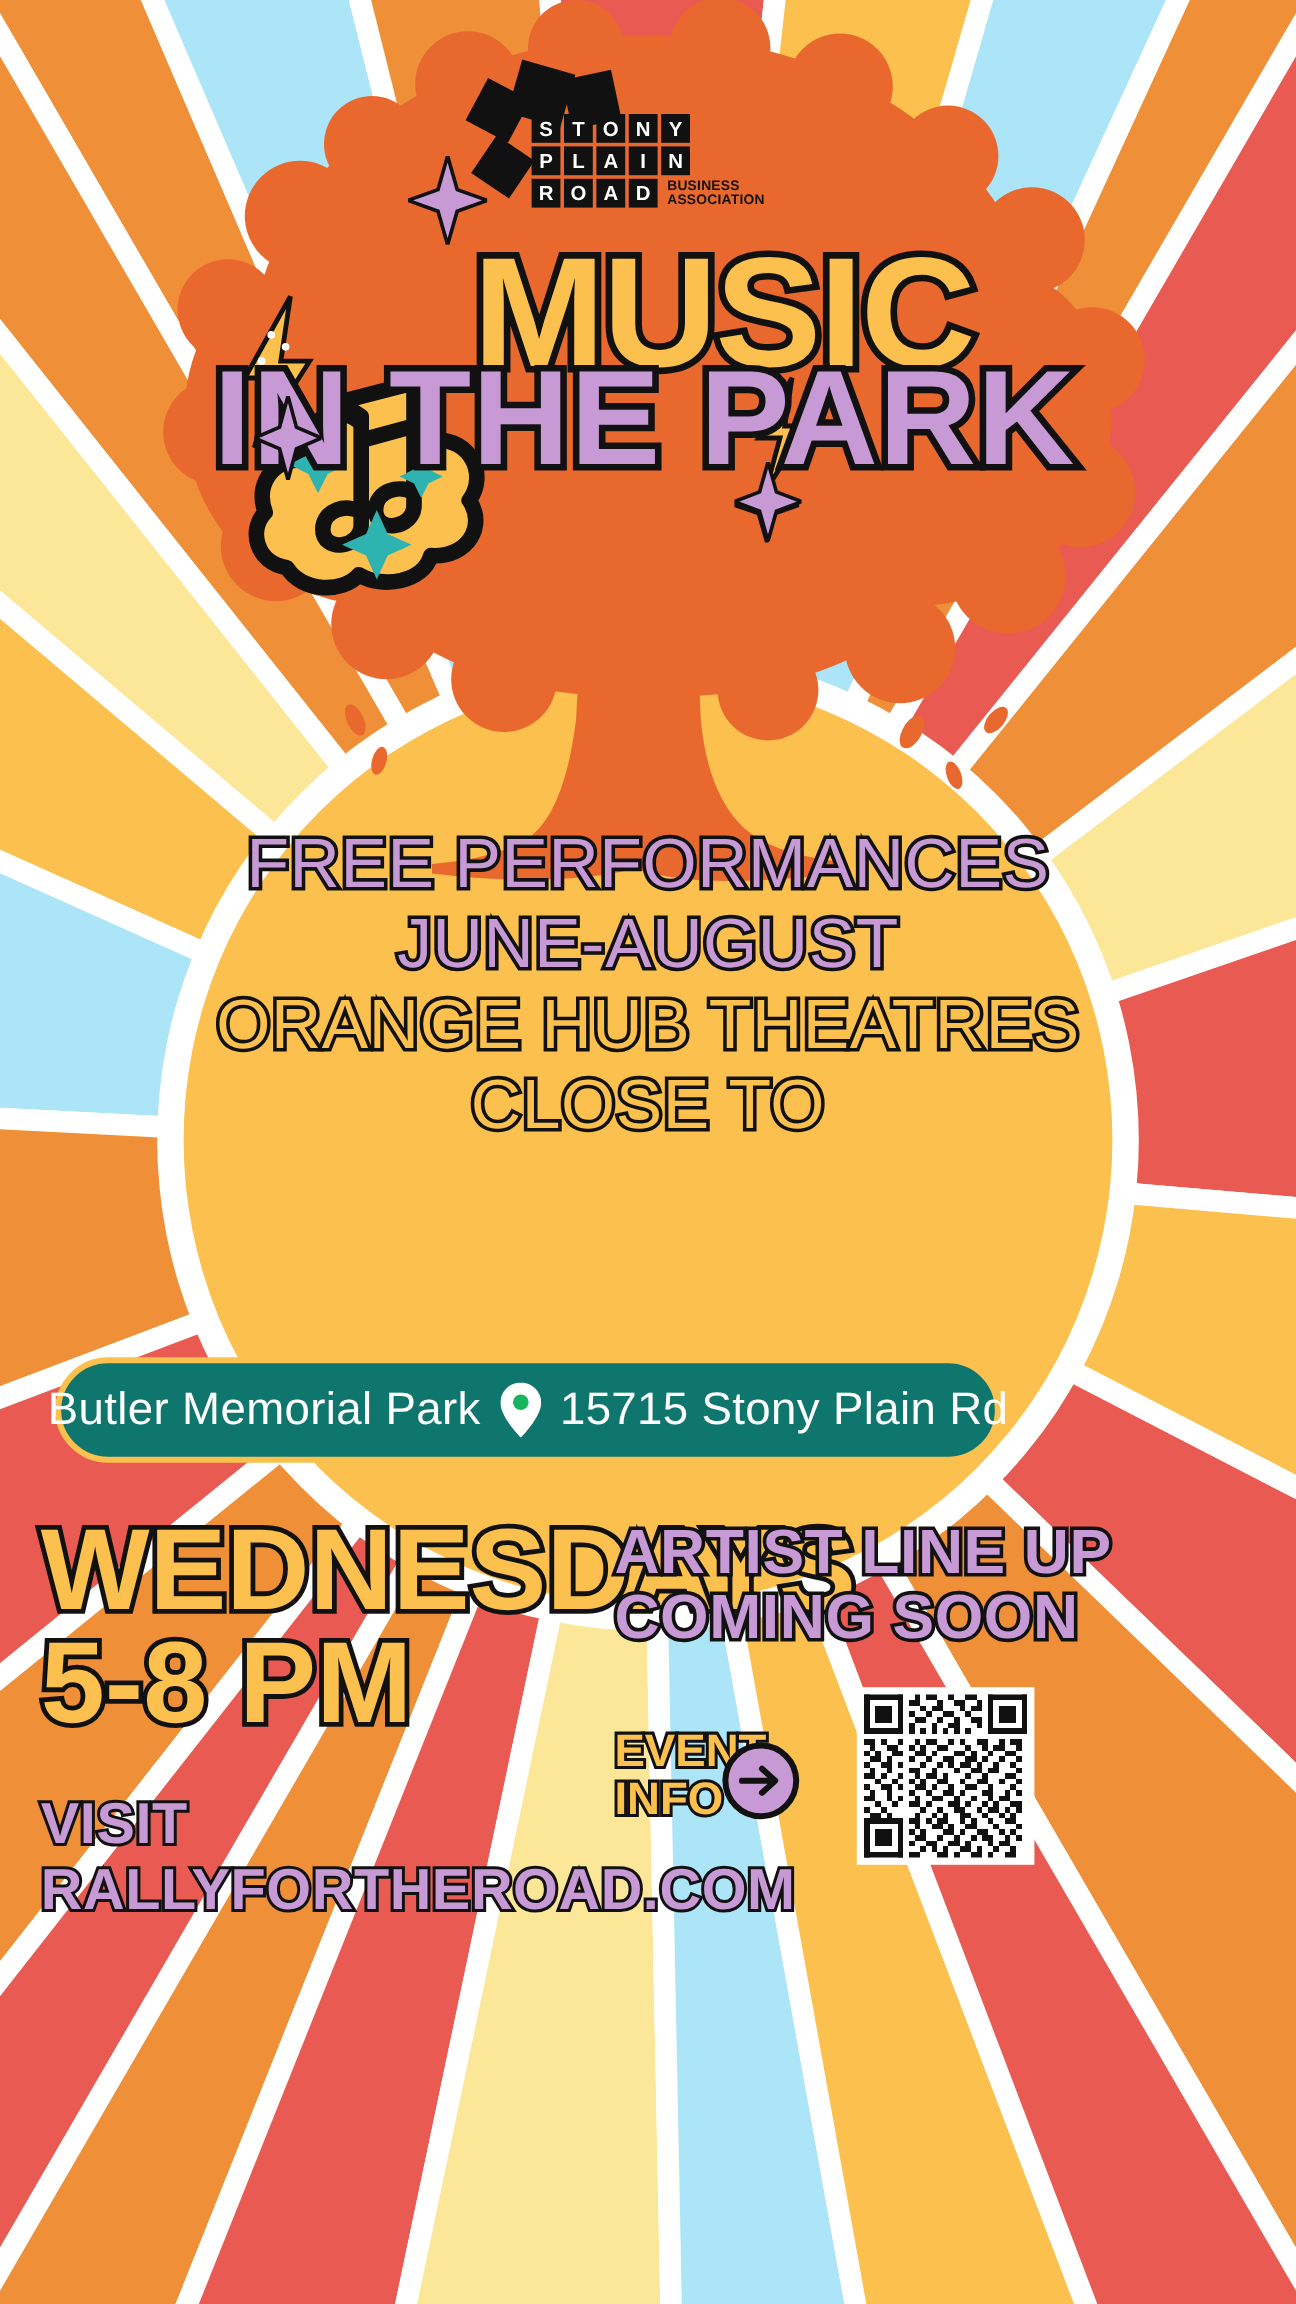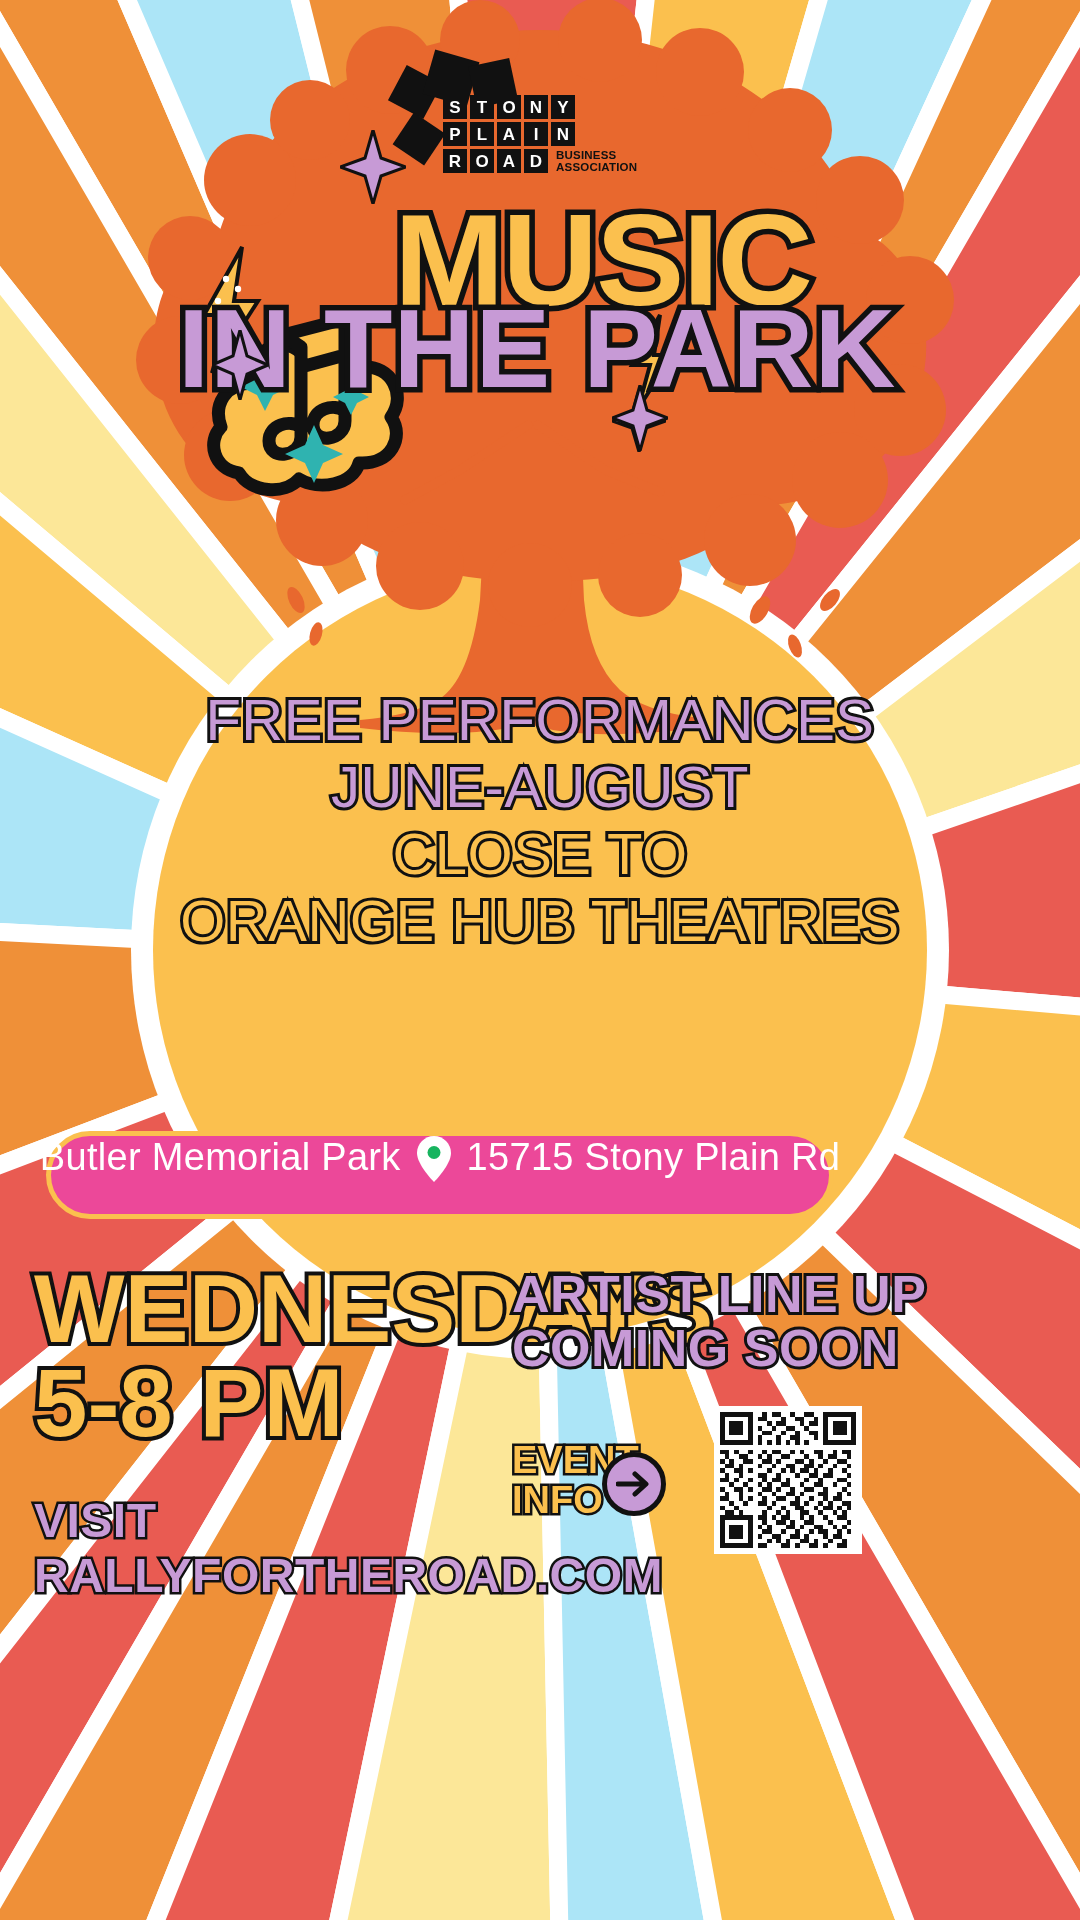--- a/index.html
+++ b/index.html
@@ -69,22 +69,22 @@
     font-family:"Liberation Sans Narrow","Liberation Sans",sans-serif;
     font-weight:normal;line-height:1.05;letter-spacing:.5px;
     margin:0 0 6px 0;
     -webkit-text-stroke:6px #111111;paint-order:stroke fill;
   }
   .cc-purple{color:#c79ad6;font-size:58px;}
   .cc-yellow{color:#fbc04e;font-size:58px;}
   
   #loc-bar{
     position:absolute;left:46px;top:1131px;width:788px;height:88px;
-    background:#ec4899;border:5px solid #fbc04e;border-radius:44px;
-    display:flex;justify-content:center;gap:16px;
+    background:#0f766e;border:5px solid #fbc04e;border-radius:44px;
+    display:flex;align-items:center;justify-content:center;gap:16px;
     color:#ffffff;
   }
   .loc-text{font-size:38px;font-weight:400;letter-spacing:.3px;white-space:nowrap;}
   #pin-icon{width:34px;height:46px;flex:0 0 auto;}
   
   #wed-block{position:absolute;left:34px;top:1262px;width:470px;}
   .wed-line{
     font-family:"Liberation Sans Narrow","Liberation Sans",sans-serif;
     font-weight:bold;color:#fbc04e;line-height:.98;margin:0;
     -webkit-text-stroke:8px #111111;paint-order:stroke fill;
@@ -318,22 +318,22 @@
   </div>
   <div class="spark" style="left:612px;top:385px;width:56px;height:66px;z-index:5;">
     <svg viewBox="0 0 56 66" xmlns="http://www.w3.org/2000/svg">
       <path d="M28,0 L35,25 L56,33 L35,41 L28,66 L21,41 L0,33 L21,25 Z" fill="#c79ad6" stroke="#111111" stroke-width="3"></path>
     </svg>
   </div>
 
   <div id="centre-copy">
     <p class="cc-line cc-purple">FREE PERFORMANCES</p>
     <p class="cc-line cc-purple">JUNE-AUGUST</p>
+    <p class="cc-line cc-yellow">ORANGE HUB THEATRES</p>
     <p class="cc-line cc-yellow">CLOSE TO</p>
-    <p class="cc-line cc-yellow">ORANGE HUB THEATRES</p>
   </div>
 
   <div id="loc-bar">
     <span class="loc-text">Butler Memorial Park</span>
     <span id="pin-icon">
       <svg viewBox="0 0 34 46" xmlns="http://www.w3.org/2000/svg">
         <path d="M17,0 C7.6,0 0,7.6 0,17 C0,29 17,46 17,46 C17,46 34,29 34,17 C34,7.6 26.4,0 17,0 Z" fill="#ffffff"></path>
         <circle cx="17" cy="16.5" r="6.5" fill="#17b45f"></circle>
       </svg>
     </span>

